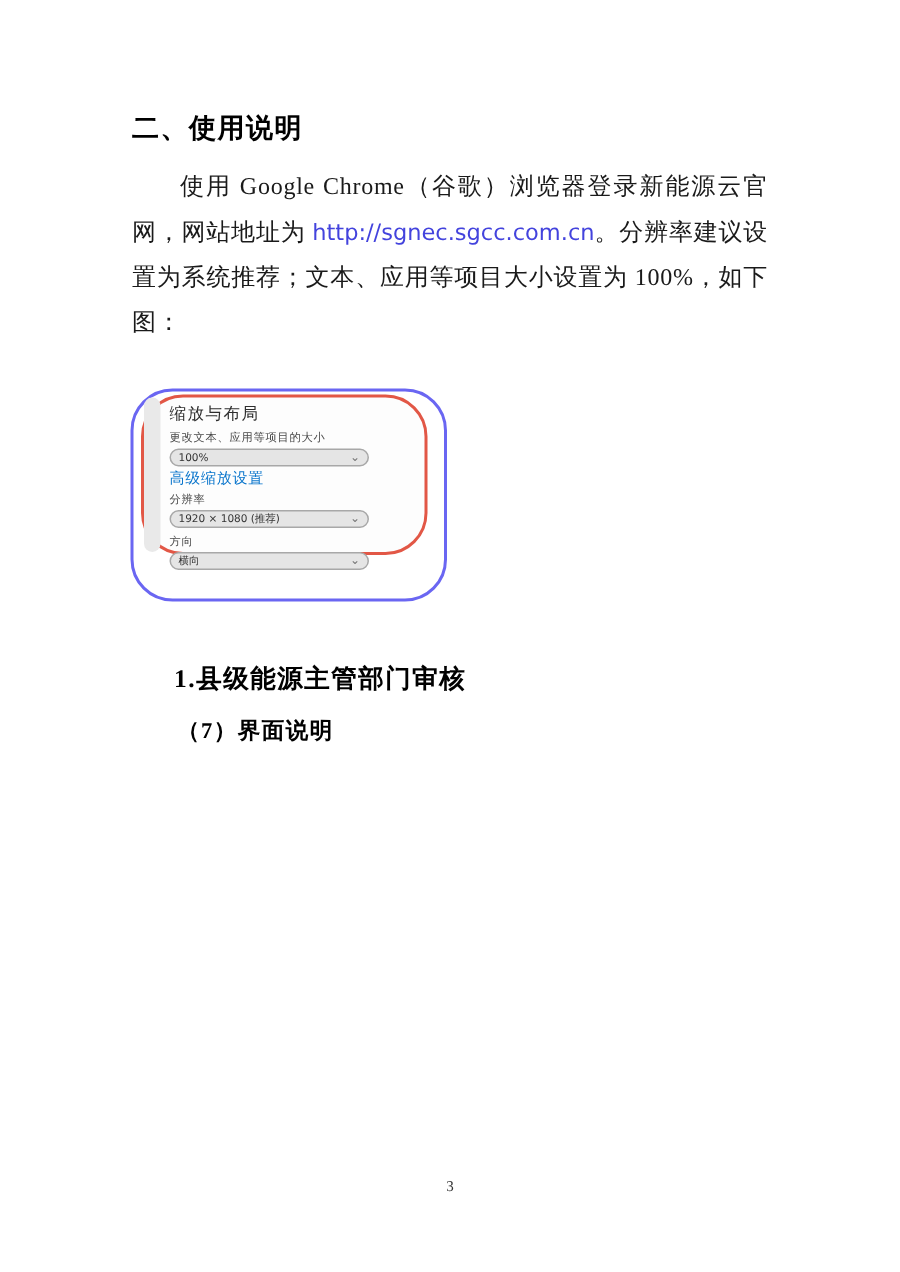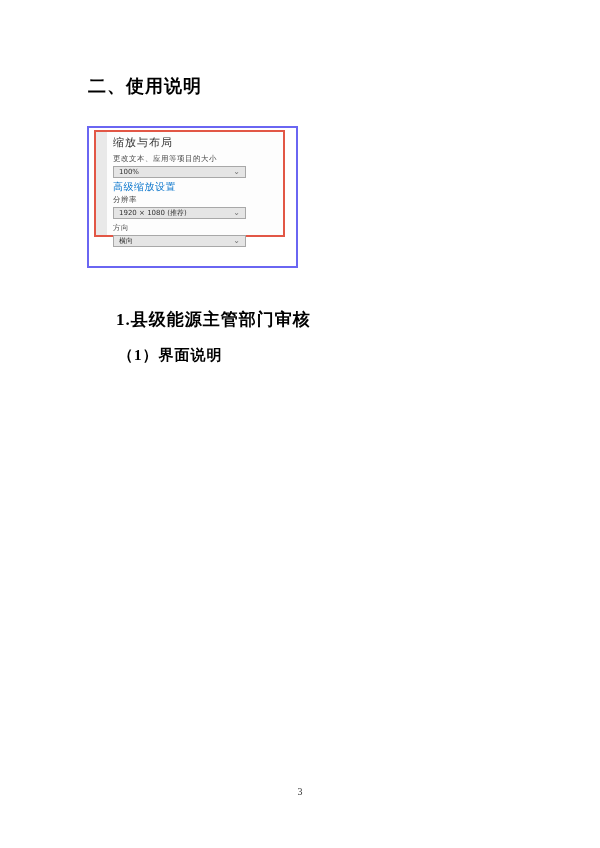--- a/index.html
+++ b/index.html
@@ -1,15 +1,15 @@
 <!DOCTYPE html>
 <html><head>
 <meta charset="utf-8">
 <style>
-  * { margin:0; padding:0; box-sizing:border-box; }
+  * { margin:0; padding:0; box-sizing:border-box;border-radius:28px; }
   html,body { background:#ffffff; }
   .page {
     position:relative;
     width:600px; height:848px;
     background:#ffffff;
     overflow:hidden;
     font-family:"Liberation Serif","DejaVu Serif",serif;
     color:#1a1a1a;
   }
   .content {
@@ -73,20 +73,21 @@
 </style>
 </head>
 <body>
 
 <div class="page">
   <div class="content">
 
     <div class="h1">二、使用说明</div>
 
 
+    <p class="para"><span>使用 Google Chrome（谷歌）浏览器登录新能源云官网，网站地址为 </span><a href="#" class="doc-link">http://sgnec.sgcc.com.cn</a><span>。分辨率建议设置为系统推荐；文本、应用等项目大小设置为 100%，如下图：</span></p>
 
     <div class="shot">
       <div class="shot-red">
         <div class="shot-graystrip"></div>
         <div class="shot-body">
           <div class="shot-title">缩放与布局</div>
           <div class="shot-label">更改文本、应用等项目的大小</div>
           <div class="shot-select">
             <span>100%</span>
             <span class="shot-chevron">⌄</span>
@@ -100,19 +101,19 @@
           <div class="shot-label">方向</div>
           <div class="shot-select">
             <span>横向</span>
             <span class="shot-chevron">⌄</span>
           </div>
         </div>
       </div>
     </div>
 
     <div class="h2">1.县级能源主管部门审核</div>
-    <div class="h3">（1）界面说明</div>
+    <div class="h3">（7）界面说明</div>
 
 
   </div>
 
   <div class="pagenum">3</div>
 </div>
 
 </body></html>

